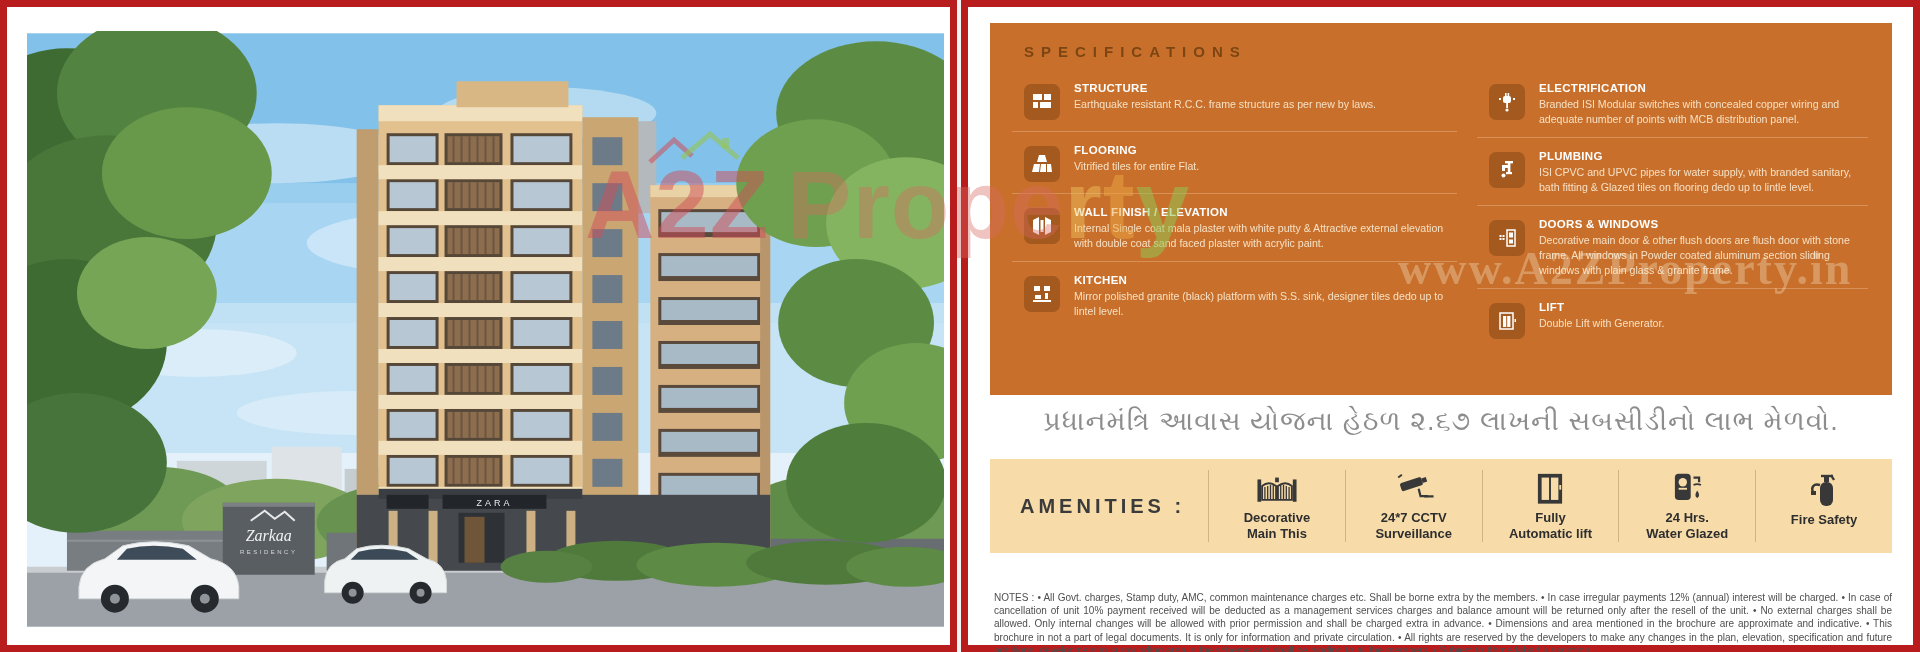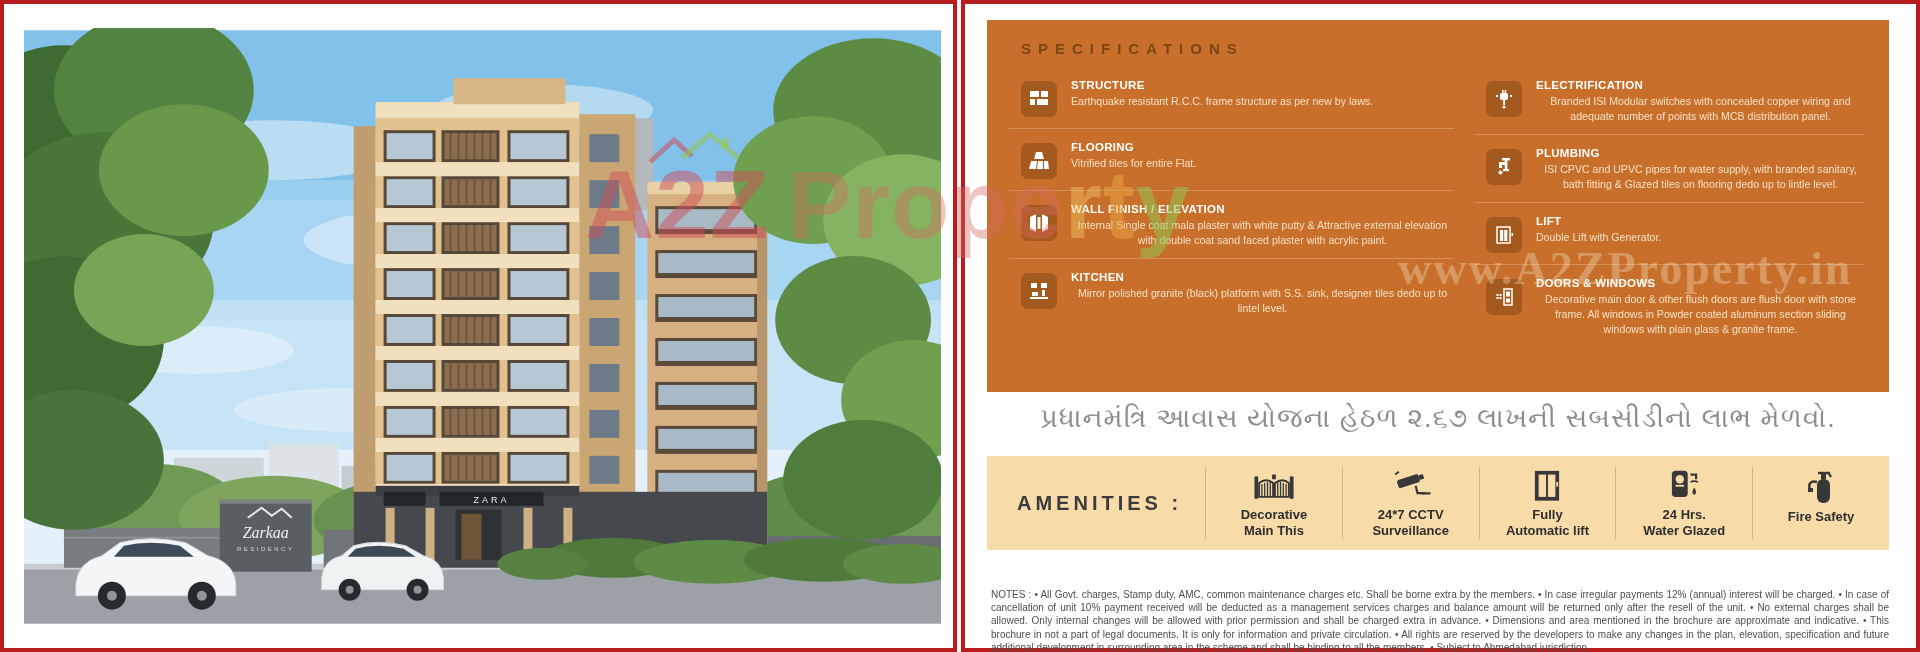--- a/index.html
+++ b/index.html
@@ -1,21 +1,21 @@
 <!DOCTYPE html>
 <html><head>
 <meta charset="utf-8">
 <style>
   * { margin:0; padding:0; box-sizing:border-box; }
   html,body { background:#f2f2f2; }
   .stage {
     position:relative; width:1920px; height:652px; overflow:hidden;
     background:#f4f4f4; font-family:"Liberation Sans", sans-serif;
   }
-  .page { position:absolute; top:0; height:652px; background:#ffffff; border:4px solid #b91c1c; }
+  .page { position:absolute; top:0; height:652px; background:#ffffff; border:7px solid #b91c1c; }
   .page-left  { left:0;   width:957px; }
   .page-right { left:961px; width:959px; }
 
   .scene { position:absolute; left:20px; top:24px; width:917px; height:598px; display:block; }
 
   
   .orange-panel {
     position:absolute; left:22px; top:16px; width:902px; height:372px;
     background:#c8702b; padding:18px 24px 8px 22px;
   }
@@ -28,21 +28,21 @@
   .spec-col-left  { width:446px; }
   .spec-col-right { width:392px; }
   .spec-item { display:flex; gap:14px; padding:12px 0 11px 12px; align-items:flex-start; }
   .spec-item + .spec-item { border-top:1px solid rgba(250,230,205,0.28); }
   .tile {
     flex:0 0 36px; width:36px; height:36px; border-radius:7px; background:#a4591e;
     display:flex; align-items:center; justify-content:center; margin-top:2px;
   }
   .tile svg { width:20px; height:20px; }
   .spec-head { font-size:11.5px; font-weight:bold; color:#ffffff; letter-spacing:0.3px; margin-bottom:3px; }
-  .spec-desc { font-size:10.6px; color:#f6e0c4; line-height:1.38;text-align:center; }
+  .spec-desc { font-size:10.6px; color:#f6e0c4; line-height:1.38; }
 
   .subsidy {
     position:absolute; left:22px; top:399px; width:902px; text-align:center;
     font-size:27px; color:#8d8d8d; letter-spacing:1px;
     font-family:"Liberation Sans", sans-serif;
   }
 
   .amenities {
     position:absolute; left:22px; top:452px; width:902px; height:94px;
     background:#f7dcaa; display:flex; align-items:center;
@@ -420,47 +420,47 @@
             </span>
             <div class="spec-text">
               <div class="spec-head">PLUMBING</div>
               <div class="spec-desc">ISI CPVC and UPVC pipes for water supply, with branded sanitary, bath fitting &amp; Glazed tiles on flooring dedo up to lintle level.</div>
             </div>
           </div>
 
           <div class="spec-item">
             <span class="tile">
               <svg viewBox="0 0 20 20">
-                  <rect x="3" y="2" width="13" height="16" fill="none" stroke="#ffffff" stroke-width="1.5"></rect>
-                  <rect x="6" y="5" width="3.2" height="11" fill="#ffffff"></rect>
-                  <rect x="10.2" y="5" width="3.2" height="11" fill="#ffffff"></rect>
-                  <rect x="17.5" y="8" width="1.5" height="3" fill="#ffffff"></rect>
-                </svg>
-            </span>
-            <div class="spec-text">
-              <div class="spec-head">LIFT</div>
-              <div class="spec-desc">Double Lift with Generator.</div>
-            </div>
-          </div>
-
-          <div class="spec-item">
-            <span class="tile">
-              <svg viewBox="0 0 20 20">
                   <rect x="10" y="2" width="8" height="16" fill="none" stroke="#ffffff" stroke-width="1.5"></rect>
                   <rect x="12" y="4.5" width="4" height="5" fill="#ffffff"></rect>
                   <rect x="12" y="11.5" width="4" height="4" fill="#ffffff"></rect>
                   <rect x="2.5" y="7" width="2" height="2" fill="#ffffff"></rect>
                   <rect x="5.5" y="7" width="2" height="2" fill="#ffffff"></rect>
                   <rect x="2.5" y="10" width="2" height="2" fill="#ffffff"></rect>
                   <rect x="5.5" y="10" width="2" height="2" fill="#ffffff"></rect>
                 </svg>
             </span>
             <div class="spec-text">
               <div class="spec-head">DOORS &amp; WINDOWS</div>
               <div class="spec-desc">Decorative main door &amp; other flush doors are flush door with stone frame. All windows in Powder coated aluminum section sliding windows with plain glass &amp; granite frame.</div>
+            </div>
+          </div>
+
+          <div class="spec-item">
+            <span class="tile">
+              <svg viewBox="0 0 20 20">
+                  <rect x="3" y="2" width="13" height="16" fill="none" stroke="#ffffff" stroke-width="1.5"></rect>
+                  <rect x="6" y="5" width="3.2" height="11" fill="#ffffff"></rect>
+                  <rect x="10.2" y="5" width="3.2" height="11" fill="#ffffff"></rect>
+                  <rect x="17.5" y="8" width="1.5" height="3" fill="#ffffff"></rect>
+                </svg>
+            </span>
+            <div class="spec-text">
+              <div class="spec-head">LIFT</div>
+              <div class="spec-desc">Double Lift with Generator.</div>
             </div>
           </div>
 
         </div>
       </div>
     </div>
 
     <div class="subsidy">પ્રધાનમંત્રિ આવાસ યોજના હેઠળ ૨.૬૭ લાખની સબસીડીનો લાભ મેળવો.</div>
 
     <div class="amenities">

